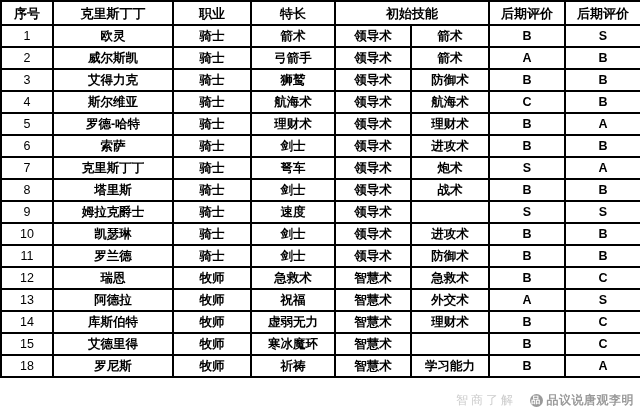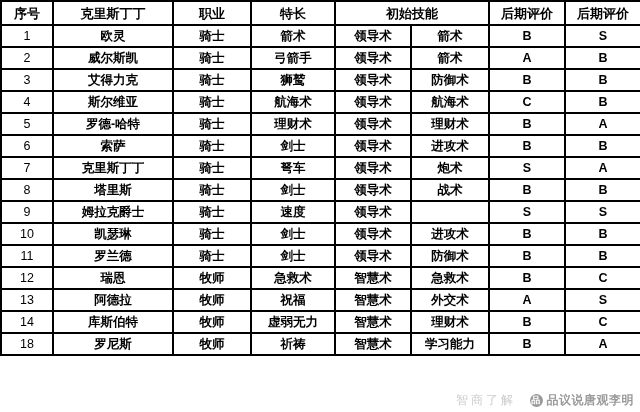--- a/index.html
+++ b/index.html
@@ -260,20 +260,30 @@
         <td class="idx">14</td>
         <td>库斯伯特</td>
         <td>牧师</td>
         <td>虚弱无力</td>
         <td>智慧术</td>
         <td>理财术</td>
         <td>B</td>
         <td>C</td>
       </tr>
       <tr>
+        <td class="idx">15</td>
+        <td>艾德里得</td>
+        <td>牧师</td>
+        <td>寒冰魔环</td>
+        <td>智慧术</td>
+        <td></td>
+        <td>B</td>
+        <td>C</td>
+      </tr>
+      <tr>
         <td class="idx">18</td>
         <td>罗尼斯</td>
         <td>牧师</td>
         <td>祈祷</td>
         <td>智慧术</td>
         <td>学习能力</td>
         <td>B</td>
         <td>A</td>
       </tr>
 

